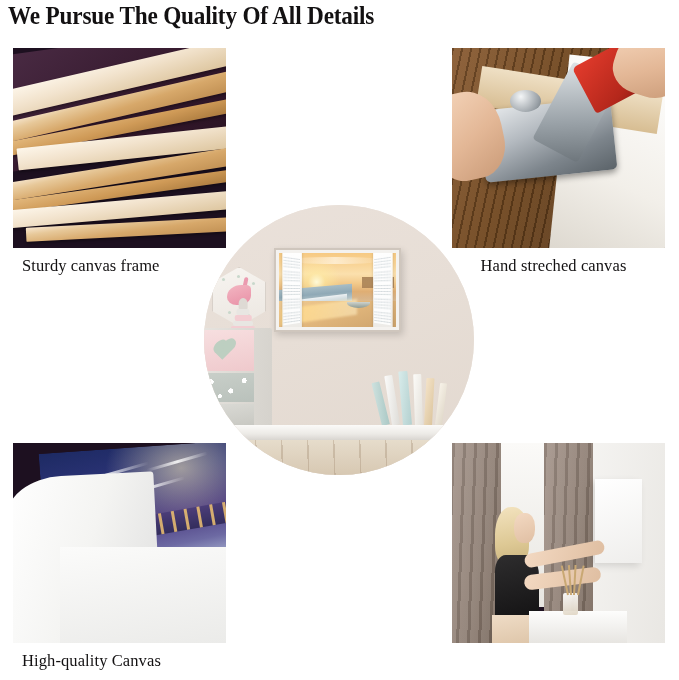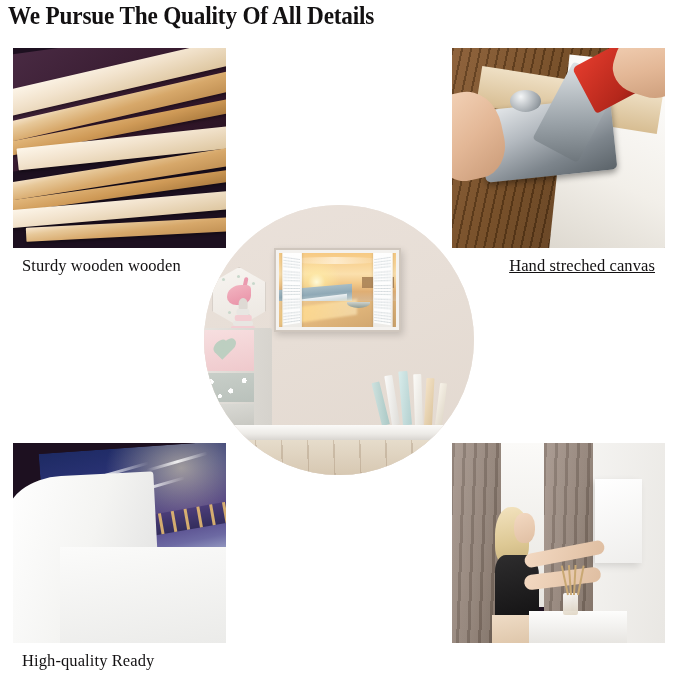--- a/index.html
+++ b/index.html
@@ -45,21 +45,21 @@
     color: #131112;
     letter-spacing: 0.1px;
     text-align: center;
   }
 
   #panel-tl { left: 13px;  top: 48px;  width: 213px; height: 240px; }
   #panel-tr { left: 452px; top: 48px;  width: 213px; height: 240px; }
   #panel-bl { left: 13px;  top: 443px; width: 213px; height: 240px; }
   #panel-br { left: 452px; top: 443px; width: 213px; height: 240px; }
   #panel-tl .caption, #panel-bl .caption { text-align: left; padding-left: 9px; }
-  #panel-tr .caption, #panel-br .caption { text-align: right; padding-right: 10px; text-decoration: underline; }
+  #panel-tr .caption, #panel-br .caption { text-align: center; padding-right: 10px; }
 
   
   .ph-frames { background: linear-gradient(160deg,#3a2235 0%,#2b1727 45%,#24121f 100%); }
   .ph-frames .dark-canvas {
     position: absolute; left: -6%; top: -4%; width: 112%; height: 58%;
     background: linear-gradient(150deg,#4a2b44 0%,#35192d 55%,#2a1323 100%);
     transform: rotate(-8deg);
   }
   .ph-frames .bar {
     position: absolute;
@@ -450,21 +450,21 @@
       <div class="dark-canvas"></div>
       <div class="bar pale" style="left:-8%; top:8%;  width:118%; height:13%; transform:rotate(-13deg);"></div>
       <div class="bar" style="left:-8%; top:24%; width:118%; height:10%; transform:rotate(-13deg);"></div>
       <div class="bar edge" style="left:-8%; top:36%; width:118%; height:7%;  transform:rotate(-11deg);"></div>
       <div class="bar pale" style="left:2%;  top:44%; width:112%; height:11%; transform:rotate(-6deg);"></div>
       <div class="bar" style="left:-6%; top:58%; width:120%; height:9%;  transform:rotate(-9deg);"></div>
       <div class="bar edge" style="left:-6%; top:68%; width:120%; height:6%;  transform:rotate(-8deg);"></div>
       <div class="bar pale" style="left:-4%; top:76%; width:116%; height:9%;  transform:rotate(-5deg);"></div>
       <div class="bar" style="left:6%;  top:87%; width:106%; height:7%;  transform:rotate(-3deg);"></div>
     </div>
-    <div class="caption">Sturdy wooden wooden</div>
+    <div class="caption">Sturdy canvas frame</div>
   </div>
 
   <div class="panel" id="panel-tr">
     <div class="photo ph-staple">
       <div class="wood"></div>
       <div class="canvas-sheet"></div>
       <div class="wood-strip"></div>
       <div class="gun-body"></div>
       <div class="gun-arm"></div>
       <div class="knob"></div>
@@ -478,21 +478,21 @@
   <div class="panel" id="panel-bl">
     <div class="photo ph-roll">
       <div class="art">
         <div class="streak" style="left:12%; top:18%; width:44%;"></div>
         <div class="streak" style="left:36%; top:30%; width:38%;"></div>
         <div class="streak" style="left:54%; top:12%; width:32%;"></div>
       </div>
       <div class="sheet"></div>
       <div class="sheet2"></div>
     </div>
-    <div class="caption">High-quality Ready</div>
+    <div class="caption">High-quality Canvas</div>
   </div>
 
   <div class="panel" id="panel-br">
     <div class="photo ph-hang">
       <div class="wall-r"></div>
       <div class="window-light"></div>
       <div class="curtain c1"></div>
       <div class="curtain c2"></div>
       <div class="canvas-white"></div>
       <div class="hair"></div>

